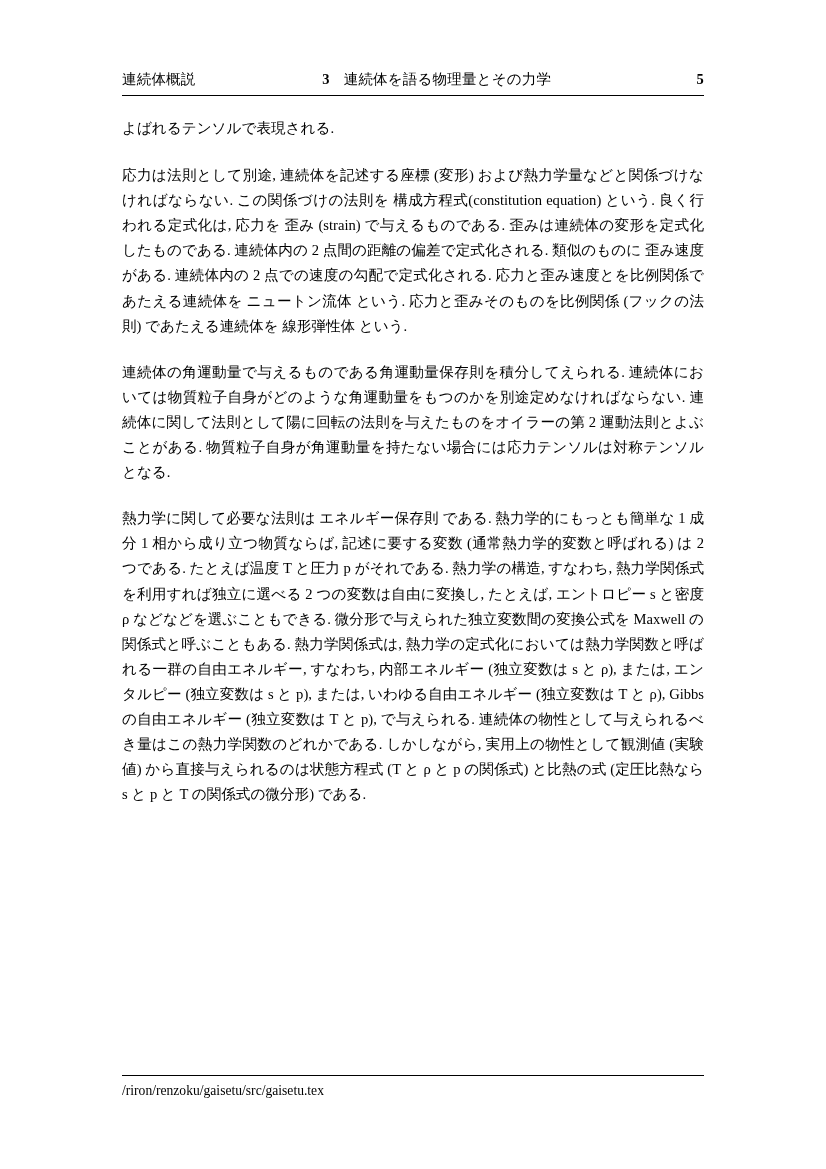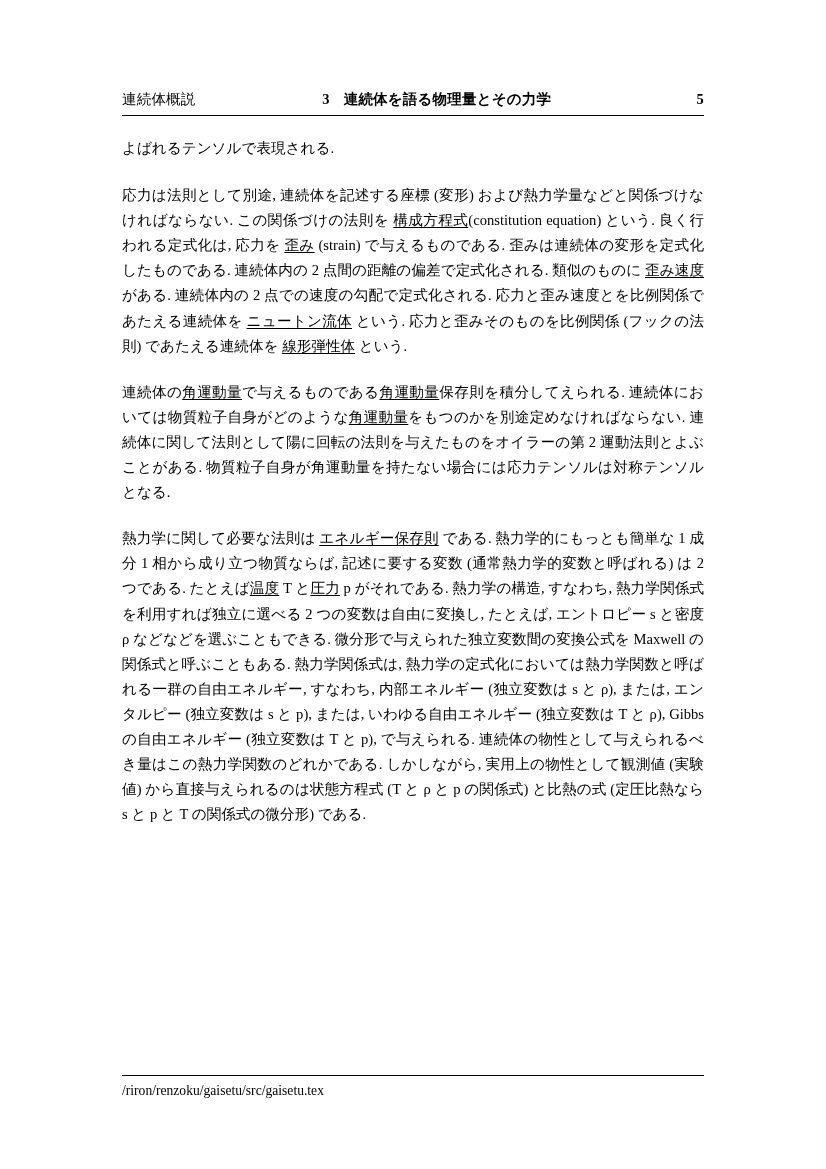--- a/index.html
+++ b/index.html
@@ -15,21 +15,21 @@
     position: relative;
     width: 826px;
     height: 1169px;
     margin: 0 auto;
     background: #ffffff;
     overflow: hidden;
   }
   .content {
     position: absolute;
     left: 122px;
-    top: 90px;
+    top: 70px;
     width: 582px;
   }
   
   .header {
     display: flex;
     align-items: baseline;
     font-size: 14.5px;
     padding-bottom: 6px;
     border-bottom: 1.1px solid #000;
     letter-spacing: 0.2px;
@@ -40,21 +40,21 @@
   .header .h-center {
     flex: 1;
     text-align: center;
     white-space: nowrap;
   }
   .header .h-center .secnum {
     font-weight: bold;
     margin-right: 14px;
   }
   .header .h-center .sectitle {
-    font-weight: bold;
+    font-weight: normal;
   }
   .header .h-right {
     font-weight: bold;
     white-space: nowrap;
     min-width: 26px;
     text-align: right;
   }
   
   .body-area {
     margin-top: 20px;
@@ -63,21 +63,20 @@
     text-align: justify;
     text-justify: inter-character;
   }
   .para {
     margin: 0 0 21px 0;
   }
   .para.first {
     margin-bottom: 22px;
   }
   .ul {
-    text-decoration: underline;
     text-underline-offset: 2px;
   }
   
   .footer {
     position: absolute;
     left: 122px;
     top: 1075px;
     width: 582px;
     border-top: 1.1px solid #000;
     padding-top: 7px;

